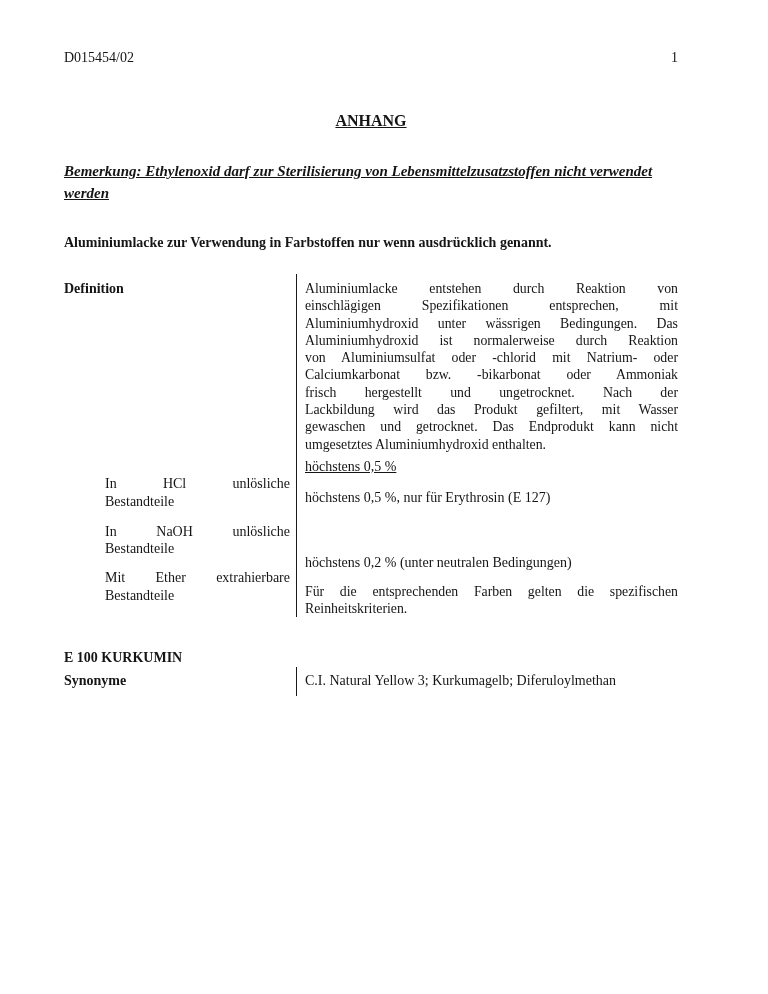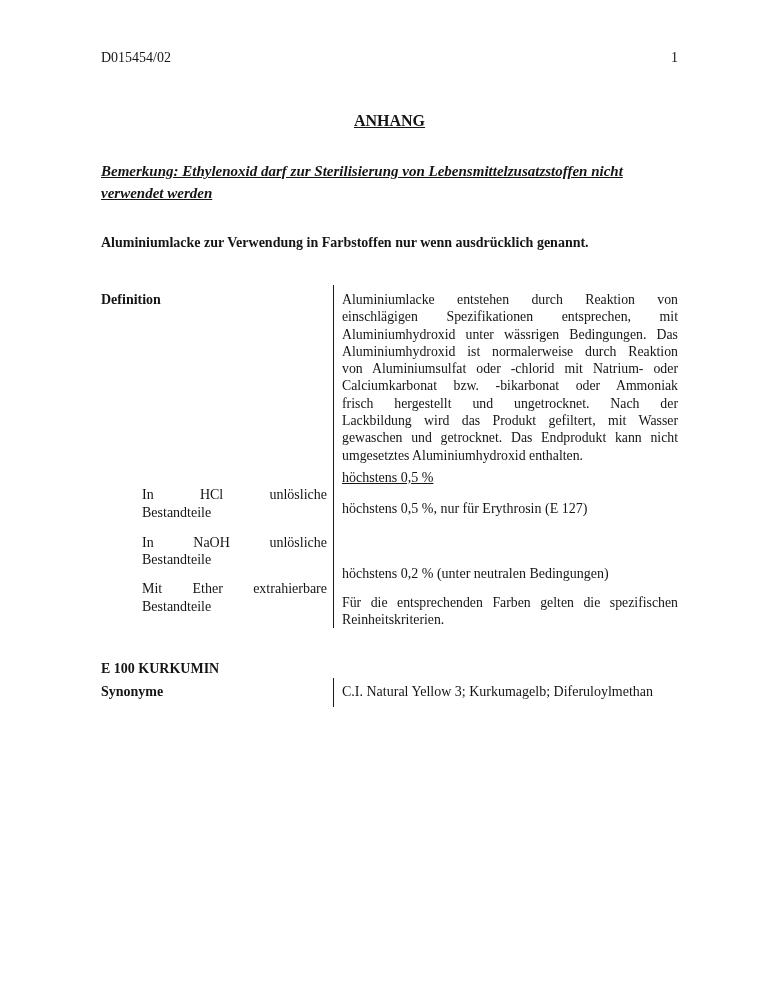--- a/index.html
+++ b/index.html
@@ -12,21 +12,21 @@
     height: 994px;
     overflow: hidden;
     font-family: "Liberation Serif", "DejaVu Serif", serif;
     color: #151515;
     font-size: 14px;
   }
   .page {
     box-sizing: border-box;
     width: 768px;
     height: 914px;
-    padding: 50px 90px 0 101px;
+    padding: 50px 90px 0 64px;
     background: #ffffff;
   }
   .header-row {
     display: flex;
     justify-content: space-between;
     line-height: 16px;
   }
   .title {
     margin-top: 46px;
     text-align: center;
@@ -42,21 +42,21 @@
     font-size: 15px;
     line-height: 22px;
     text-decoration: underline;
   }
   .notice {
     margin-top: 30px;
     font-weight: bold;
     line-height: 17px;
   }
   .spec-table {
-    margin-top: 34px;
+    margin-top: 23px;
     display: flex;
     line-height: 17.3px;
   }
   .col-left {
     flex: 0 0 232px;
     width: 232px;
     box-sizing: border-box;
   }
   .col-right {
     flex: 1 1 auto;

